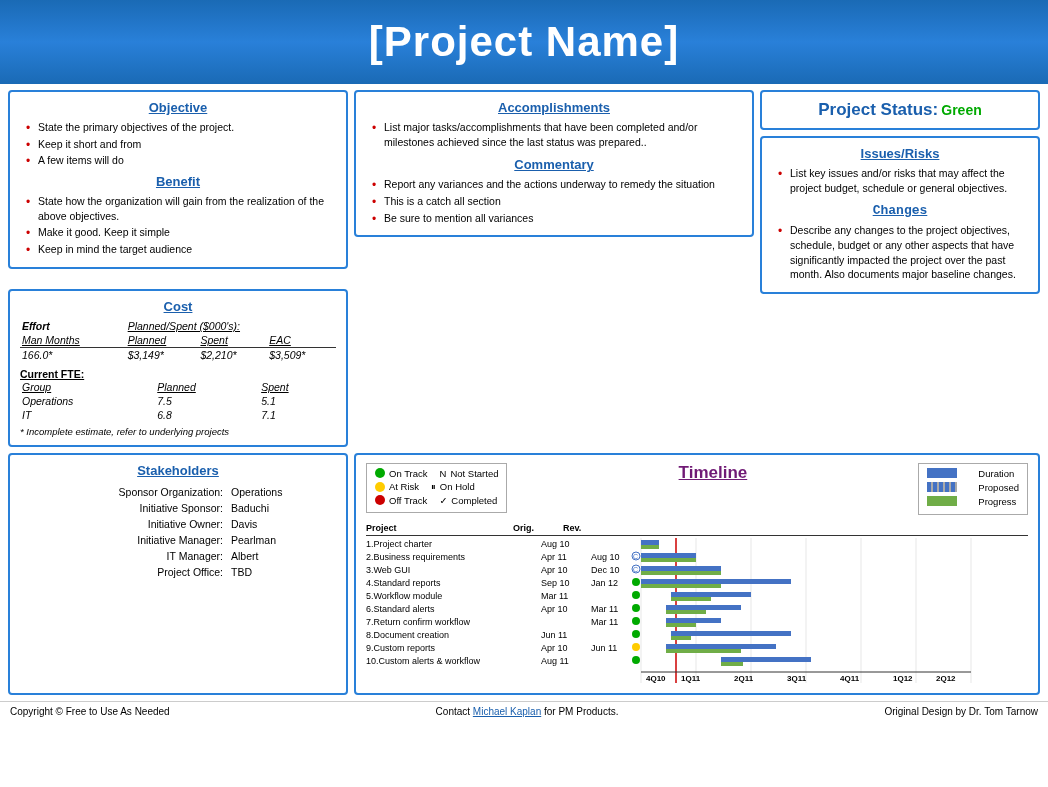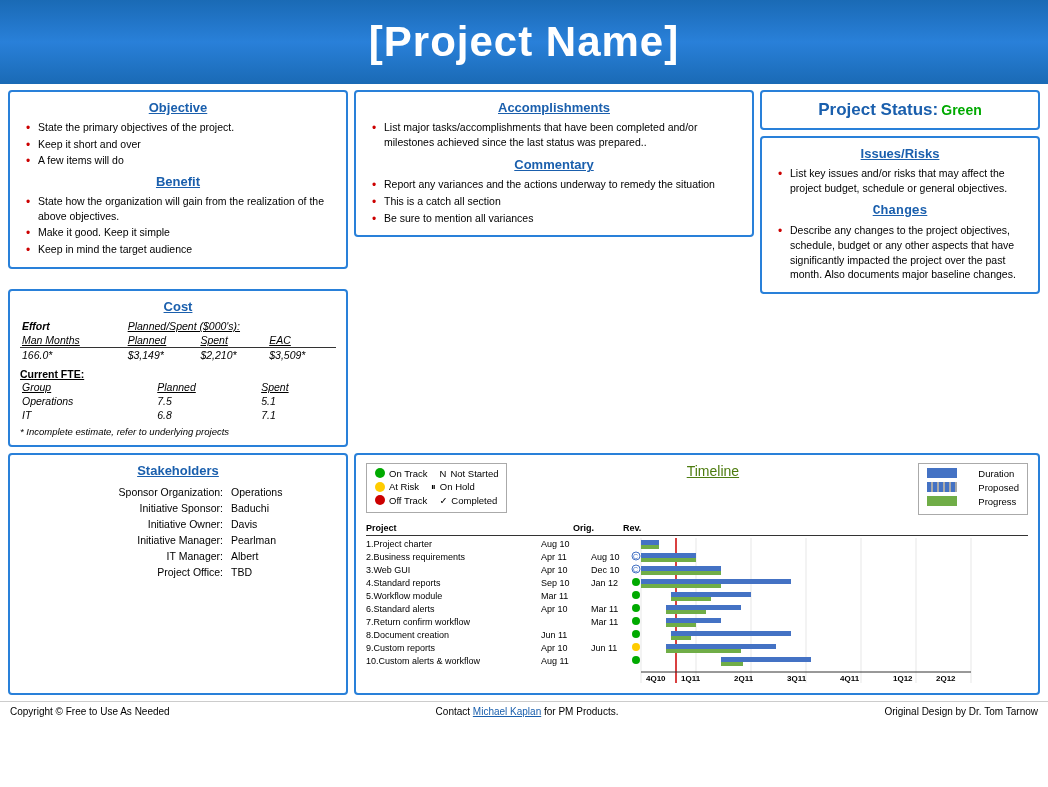--- a/index.html
+++ b/index.html
@@ -160,23 +160,23 @@
       height: 10px;
       border-radius: 50%;
       display: inline-block;
     }
     .legend-dot-green { background: #00aa00; }
     .legend-dot-yellow { background: #ffcc00; }
     .legend-dot-red { background: #cc0000; }
     .timeline-title {
       flex: 1;
       text-align: center;
-      color: #4d7c0f;
-      font-weight: normal;
-      font-size: 14px;
+      color: #701a75;
+      font-weight: bold;
+      font-size: 17px;
       text-decoration: underline;
     }
     .legend-right {
       border: 1px solid #aaa;
       padding: 4px 8px;
       font-size: 9.5px;
       min-width: 100px;
     }
     .legend-right-row {
       display: flex;
@@ -222,21 +222,21 @@
 </div>
 
 <div class="main-content">
 
   <div class="left-col">
 
     <div class="card">
       <div class="card-title">Objective</div>
       <ul class="bullet-list">
         <li>State the primary objectives of the project.</li>
-        <li>Keep it short and over</li>
+        <li>Keep it short and from</li>
         <li>A few items will do</li>
       </ul>
       <div class="card-title" style="margin-top:6px;">Benefit</div>
       <ul class="bullet-list">
         <li>State how the organization will gain from the realization of the above objectives.</li>
         <li>Make it good. Keep it simple</li>
         <li>Keep in mind the target audience</li>
       </ul>
     </div>
 
@@ -394,21 +394,21 @@
         <div class="legend-right-row">
           <div class="bar-progress"></div>
           <span>Progress</span>
         </div>
       </div>
     </div>
 
     <div class="gantt-container">
       
       <div style="display:flex; font-weight:bold; font-size:9px; border-bottom:1px solid #333; padding-bottom:2px; margin-bottom:2px;">
-        <div style="width:207px;">Project</div>
+        <div style="width:147px;">Project</div>
         <div style="width:50px;">Orig.</div>
         <div style="width:50px;">Rev.</div>
         <div style="flex:1;"></div>
       </div>
 
       
       <svg width="100%" height="145" style="overflow:visible;">
 
         <line x1="275" y1="0" x2="275" y2="145" stroke="#ccc" stroke-width="0.5"></line>
         <line x1="330" y1="0" x2="330" y2="145" stroke="#ccc" stroke-width="0.5"></line>

